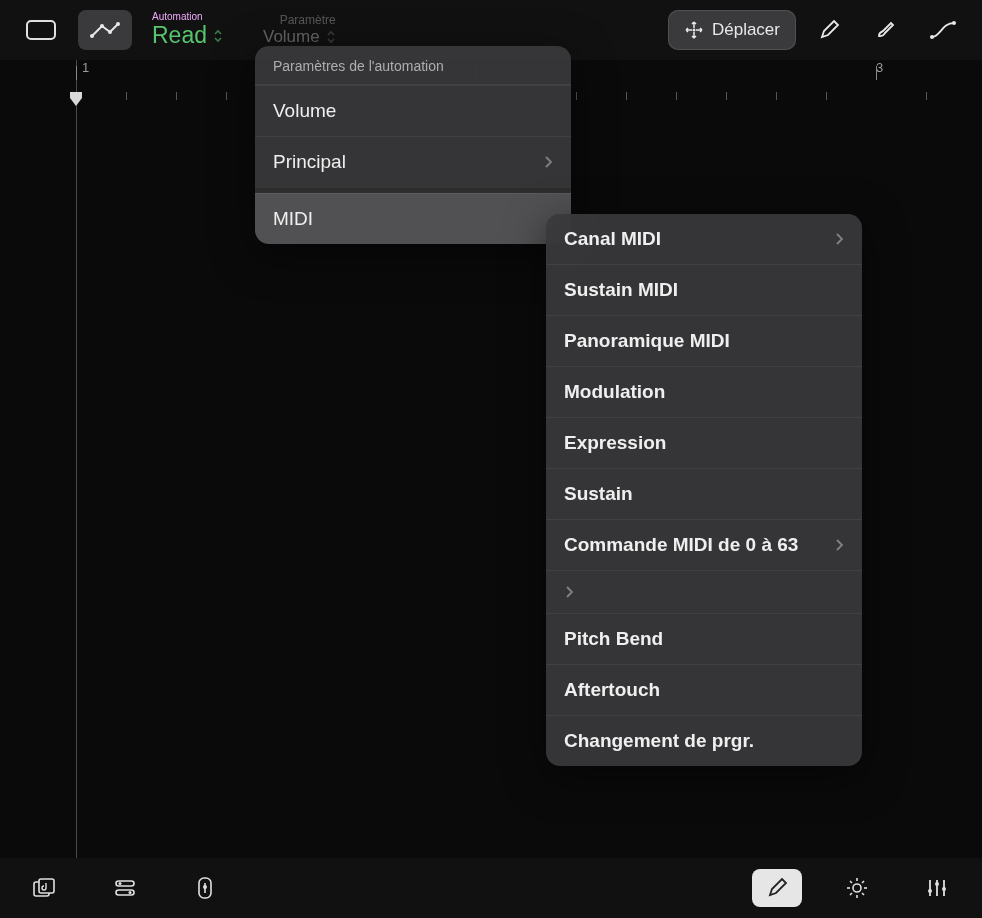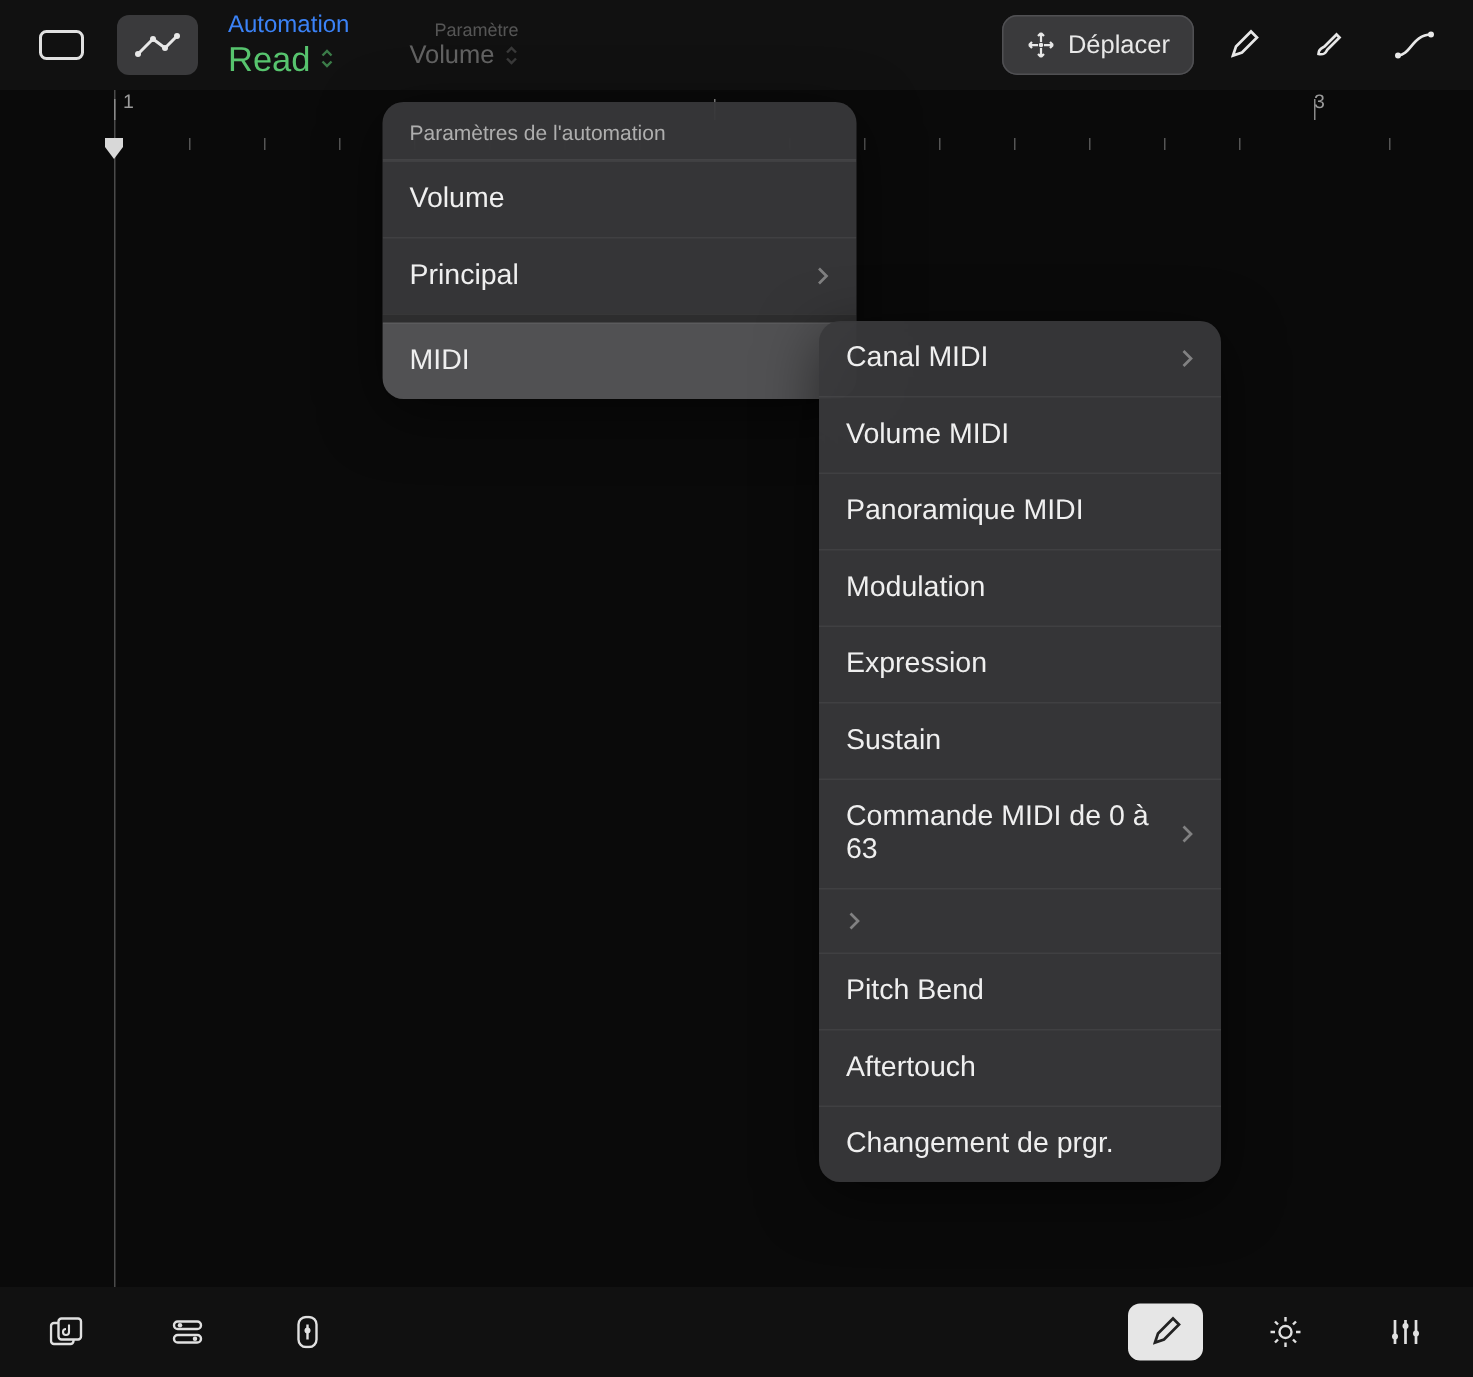--- a/index.html
+++ b/index.html
@@ -3,21 +3,21 @@
 <meta charset="utf-8">
 <style>
   * { box-sizing: border-box; margin: 0; padding: 0; }
   html,body { width:982px; height:918px; background:#0a0a0a; font-family: -apple-system, "Helvetica Neue", Arial, sans-serif; color:#e8e8e8; overflow:hidden; -webkit-font-smoothing:antialiased; }
   
   .toolbar { position:absolute; top:0; left:0; right:0; height:60px; background:#111; display:flex; align-items:center; padding:0 14px; gap:10px; }
   .btn { display:flex; align-items:center; justify-content:center; border-radius:8px; background:#2b2b2d; height:40px; padding:0 12px; cursor:pointer; }
   .btn.ghost { background:transparent; }
   .btn.active { background:#3a3a3c; }
   .auto-group { display:flex; flex-direction:column; margin-left:10px; }
-  .auto-label { font-size:16px; color:#3b82f6; }
+  .auto-label { font-size:10px; color:#f0abfc; }
   .auto-val { display:flex; align-items:center; gap:6px; color:#57c46e; font-size:23px; }
   .param-group { display:flex; flex-direction:column; margin-left:30px; opacity:.4;text-align:right; }
   .param-label { font-size:12px; color:#bbb; }
   .param-val { display:flex; align-items:center; gap:6px; color:#dcdcdc; font-size:17px; }
   .spacer { flex:1; }
   .pill { display:flex; align-items:center; gap:8px; background:#3a3a3c; border-radius:10px; padding:0 16px; height:40px; font-size:17px; box-shadow:inset 0 0 0 1px #505053; }
   .icon { display:inline-flex; }
   svg { display:block; }
   
   .ruler { position:absolute; left:76px; right:0; top:60px; height:32px; }
@@ -35,22 +35,22 @@
   .bbtn { display:flex; align-items:center; justify-content:center; width:50px; height:38px; border-radius:8px; cursor:pointer; }
   .bbtn.active { background:#e6e6e6; }
   
   .menu { position:absolute; border-radius:14px; background:rgba(58,58,60,.92); backdrop-filter:blur(30px); overflow:hidden; box-shadow:0 10px 40px rgba(0,0,0,.5); }
   .menu-header { padding:12px 18px 10px 18px; font-size:14px; color:#aeaeae; border-bottom:1px solid rgba(255,255,255,.07);}
   .menu-item { display:flex; align-items:center; justify-content:space-between; padding:14px 18px; font-size:19px; color:#efefef; border-top:1px solid rgba(255,255,255,.06); cursor:pointer; }
   .menu-item:first-of-type { border-top:none; }
   .menu-item.highlight { background:rgba(255,255,255,.14); }
   .menu-sep { height:6px; background:rgba(0,0,0,.15); border-top:1px solid rgba(255,255,255,.05); }
   .chev { opacity:.5; }
-  .menu1 { top:68px; left:255px; width:316px; }
-  .menu2 { top:214px; left:546px; width:268px; }
+  .menu1 { top:46px; left:255px; width:316px; }
+  .menu2 { top:214px; left:546px; width:316px;font-weight:bold; }
   
   .select-chevron { opacity:.6; }
 </style>
 </head>
 <body>
 
 <div class="toolbar">
   <div class="btn ghost">
     <span class="icon">
       <svg width="30" height="20">
@@ -184,21 +184,21 @@
 <div class="menu menu2">
   <div class="menu-item">
       <span>Canal MIDI</span>
       <span class="chev">
         <svg width="10" height="14">
           <path d="M3 2 L8 7 L3 12" stroke="#ccc" stroke-width="1.8" fill="none"></path>
         </svg>
       </span>
     </div>
   <div class="menu-item">
-      <span>Volume MIDI</span>
+      <span>Sustain MIDI</span>
     </div>
   <div class="menu-item">
       <span>Panoramique MIDI</span>
     </div>
   <div class="menu-item">
       <span>Modulation</span>
     </div>
   <div class="menu-item">
       <span>Expression</span>
     </div>

